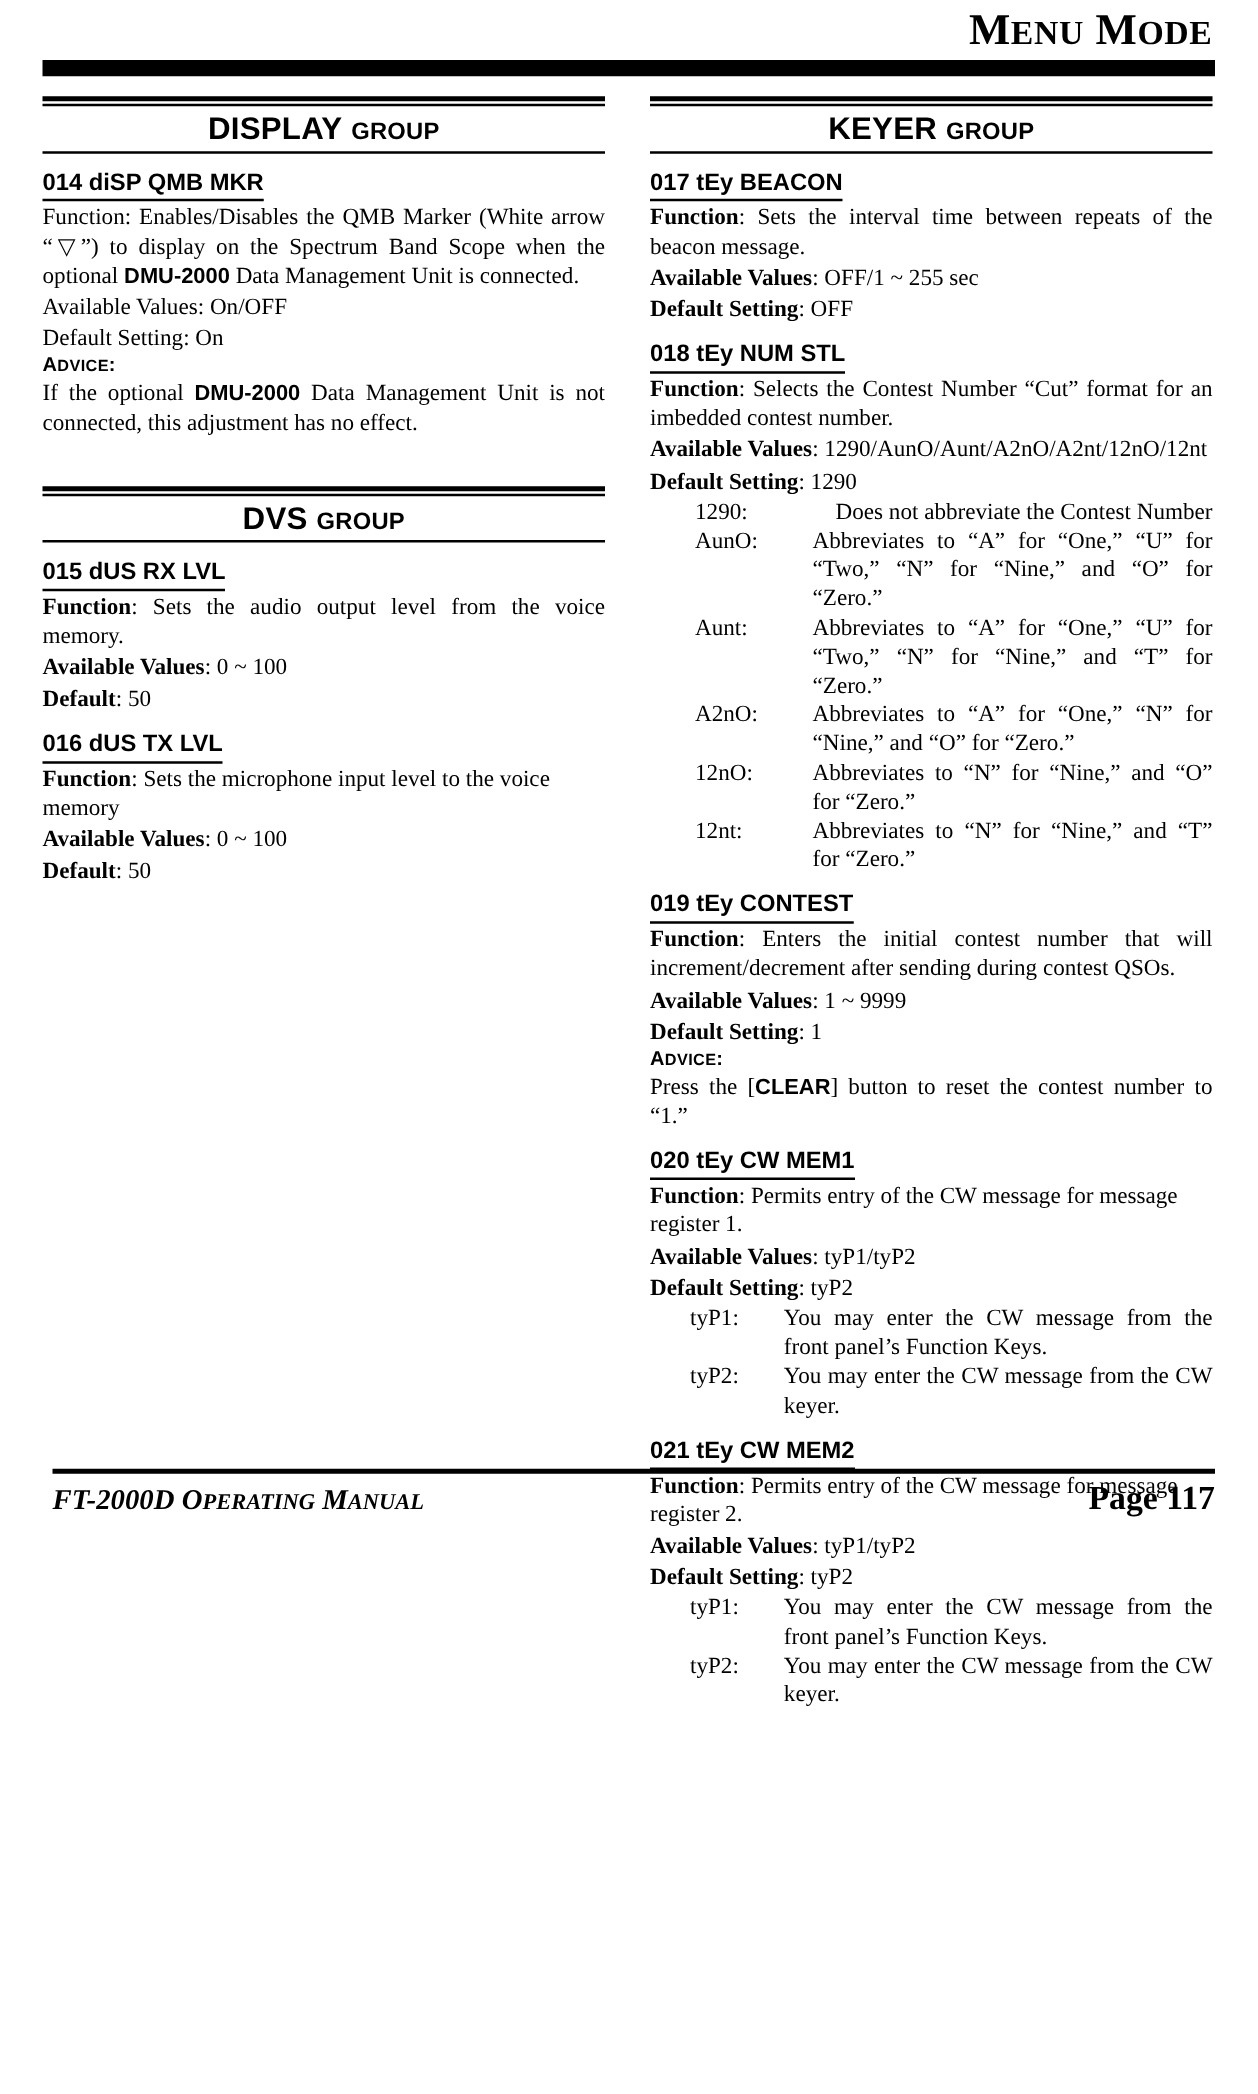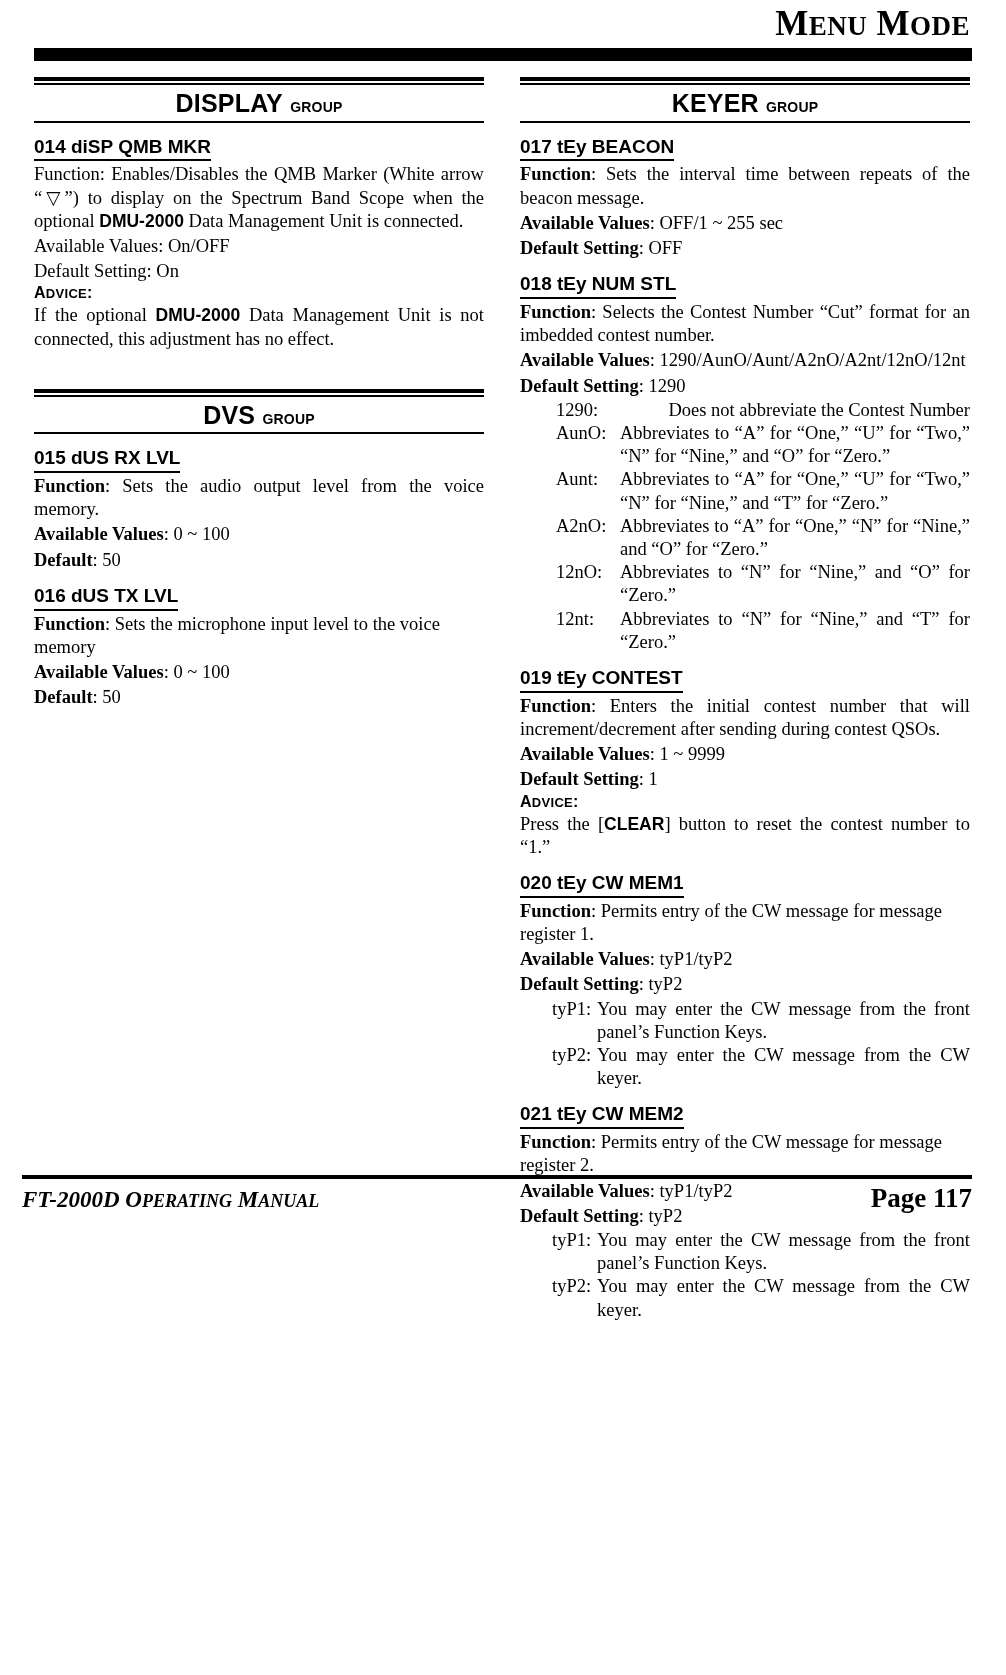--- a/index.html
+++ b/index.html
@@ -58,21 +58,21 @@
   .rule-thin  { height: 2px; background: #000; margin-top: 2px; }
   .group-title {
     text-align: center;
     font-family: "Liberation Sans", sans-serif;
     font-weight: bold;
     font-size: 25px;
     line-height: 1.22;
     padding: 3px 0 2px 0;
     letter-spacing: 0.2px;
   }
-  .group-title .sm { font-size: 14px; }
+  .group-title .sm { font-size: 19px; }
   .group-rule-bottom { height: 2px; background: #000; }
   
   .entry { margin-top: 13px; }
   .entry:first-child { margin-top: 12px; }
   .entry-title {
     font-family: "Liberation Sans", sans-serif;
     font-weight: bold;
     font-size: 19px;
     display: inline-block;
     border-bottom: 2px solid #000;
@@ -95,39 +95,40 @@
     letter-spacing: 0.3px;
     margin-top: 1px;
   }
   .advice .sm { font-size: 13px; margin-top: 24px; }
   
   .deflist { margin-top: 1px; }
   .defrow {
     display: flex;
     font-size: 18.5px;
     line-height: 1.255;
+    gap: 30px;
   }
   .defrow .term {
     flex: 0 0 auto;
     padding-left: 36px;
     min-width: 58px;
     box-sizing: content-box;
     white-space: nowrap;
   }
   .defrow .desc {
     flex: 1 1 auto;
     padding-left: 6px;
     text-align: justify;
   }
   .defrow .desc.nj { text-align: right; }
   .deflist.narrow .defrow .term { min-width: 38px; padding-left: 32px; }
   
   .footer {
     position: absolute;
-    left: 22px;
+    left: 42px;
     right: 34px;
     bottom: 18px;
   }
   .footer-bar { height: 4px; background: #000; }
   .footer-row {
     display: flex;
     justify-content: space-between;
     align-items: baseline;
     margin-top: 4px;
   }

